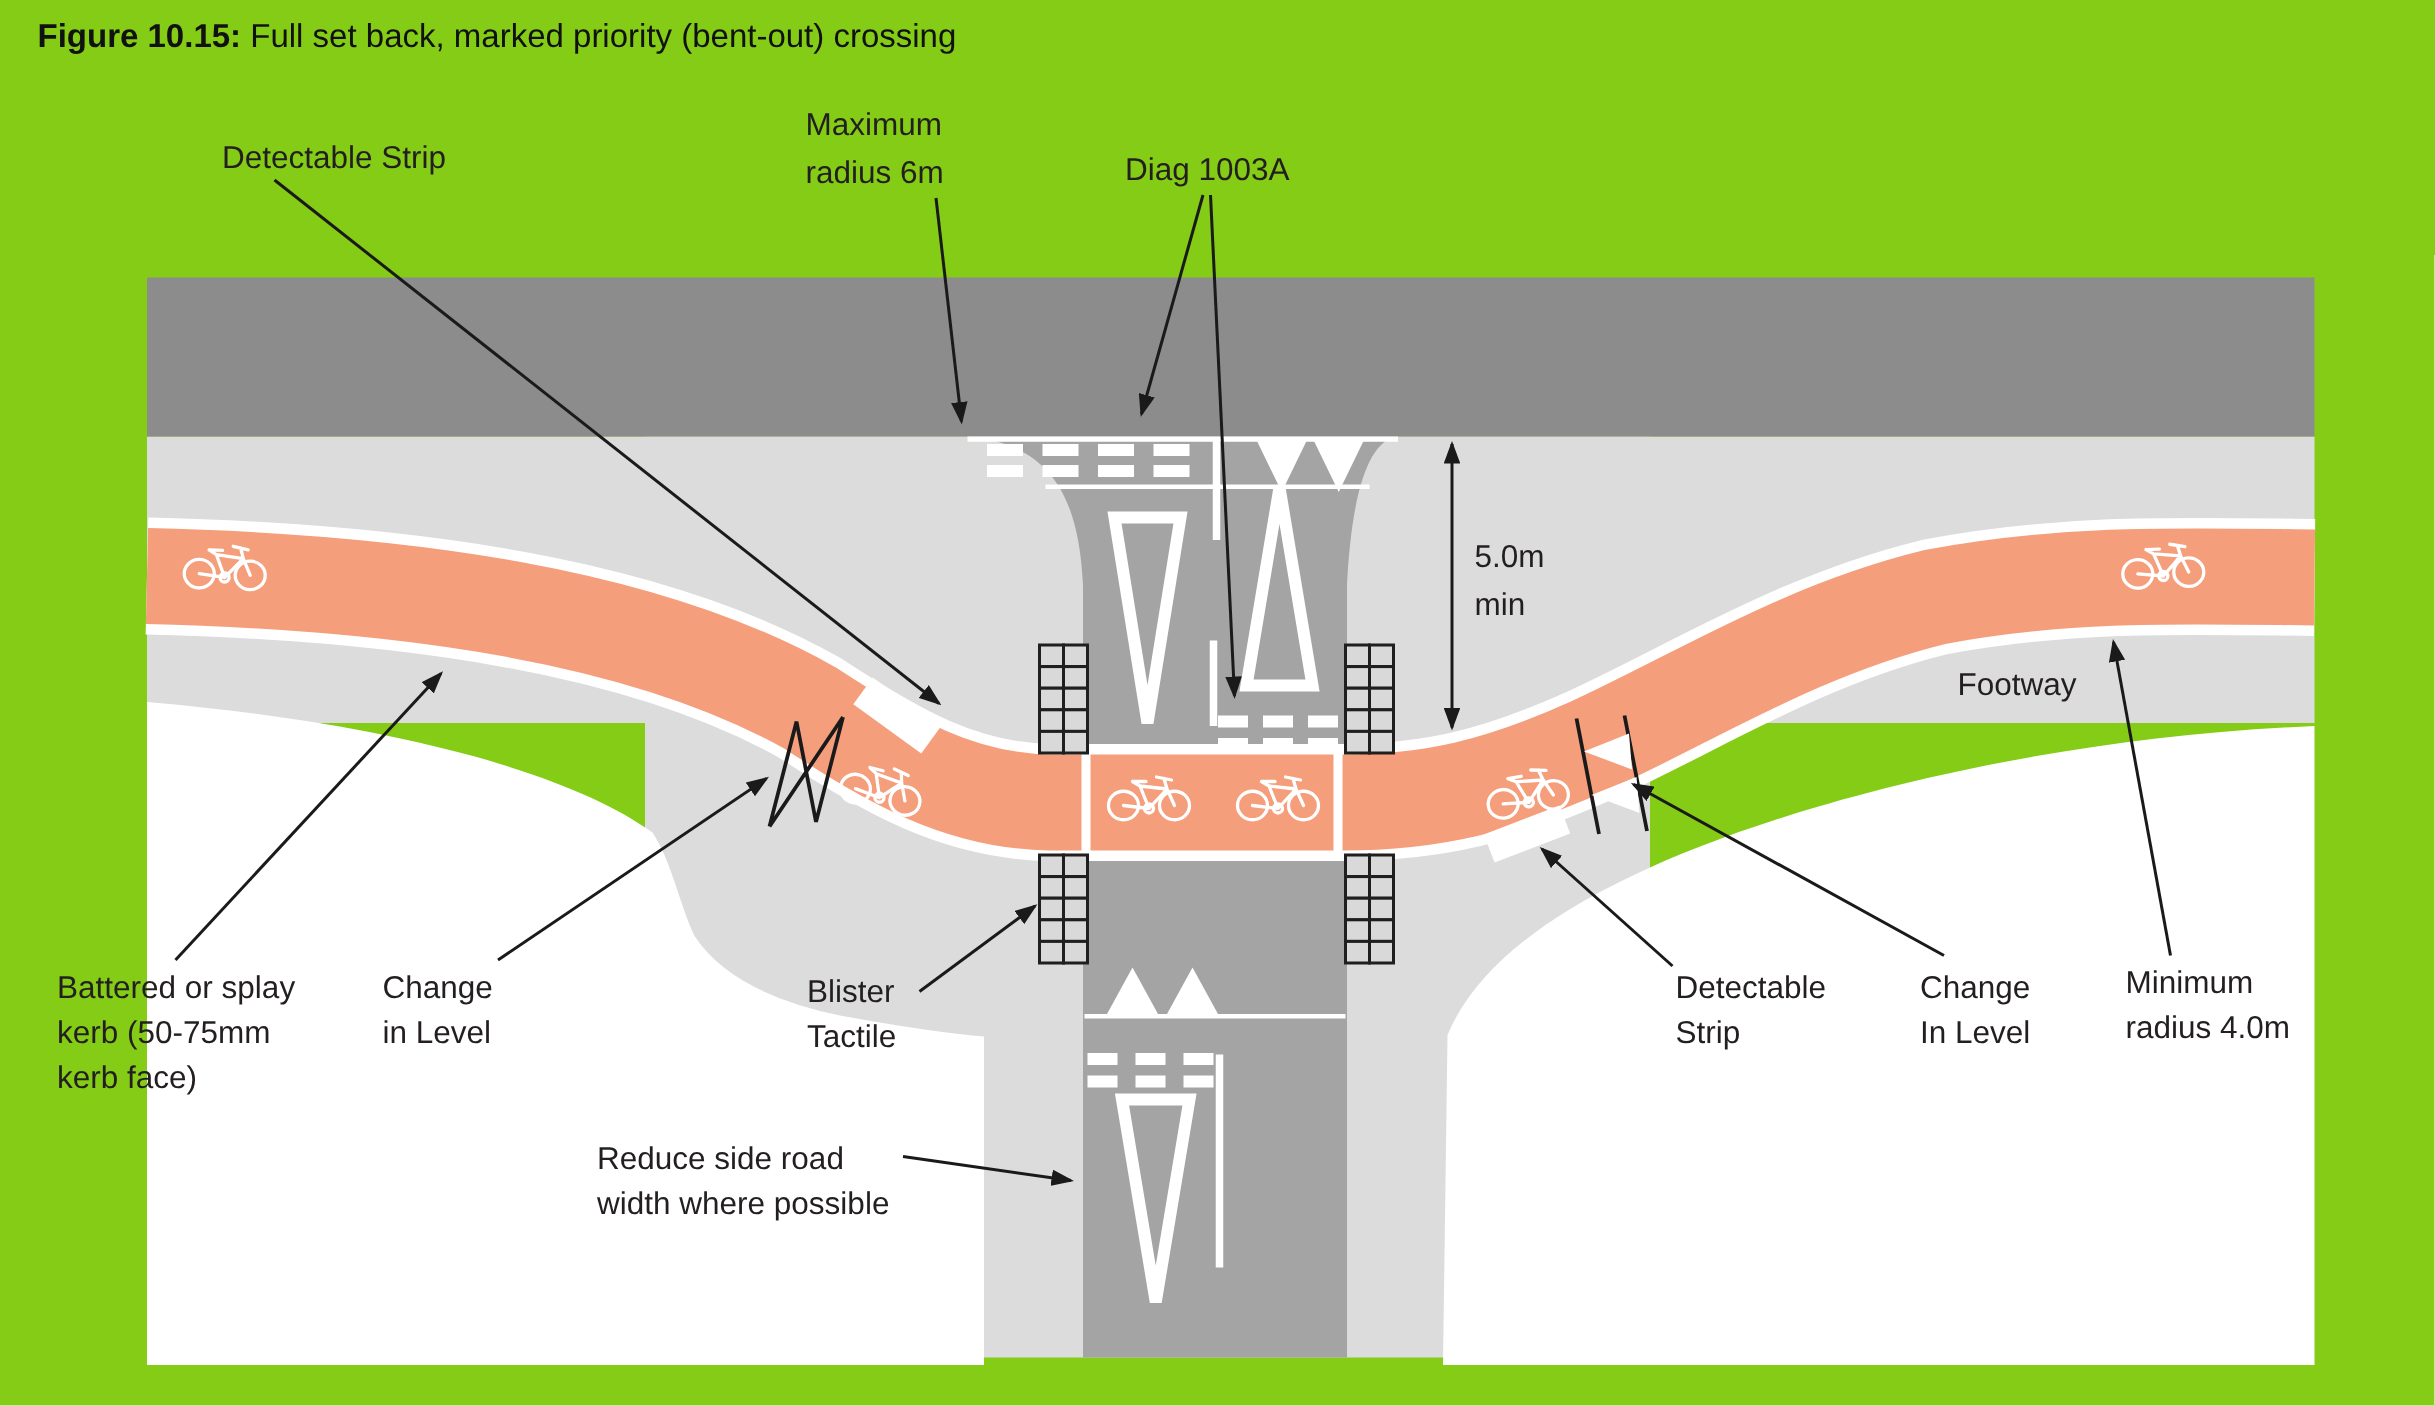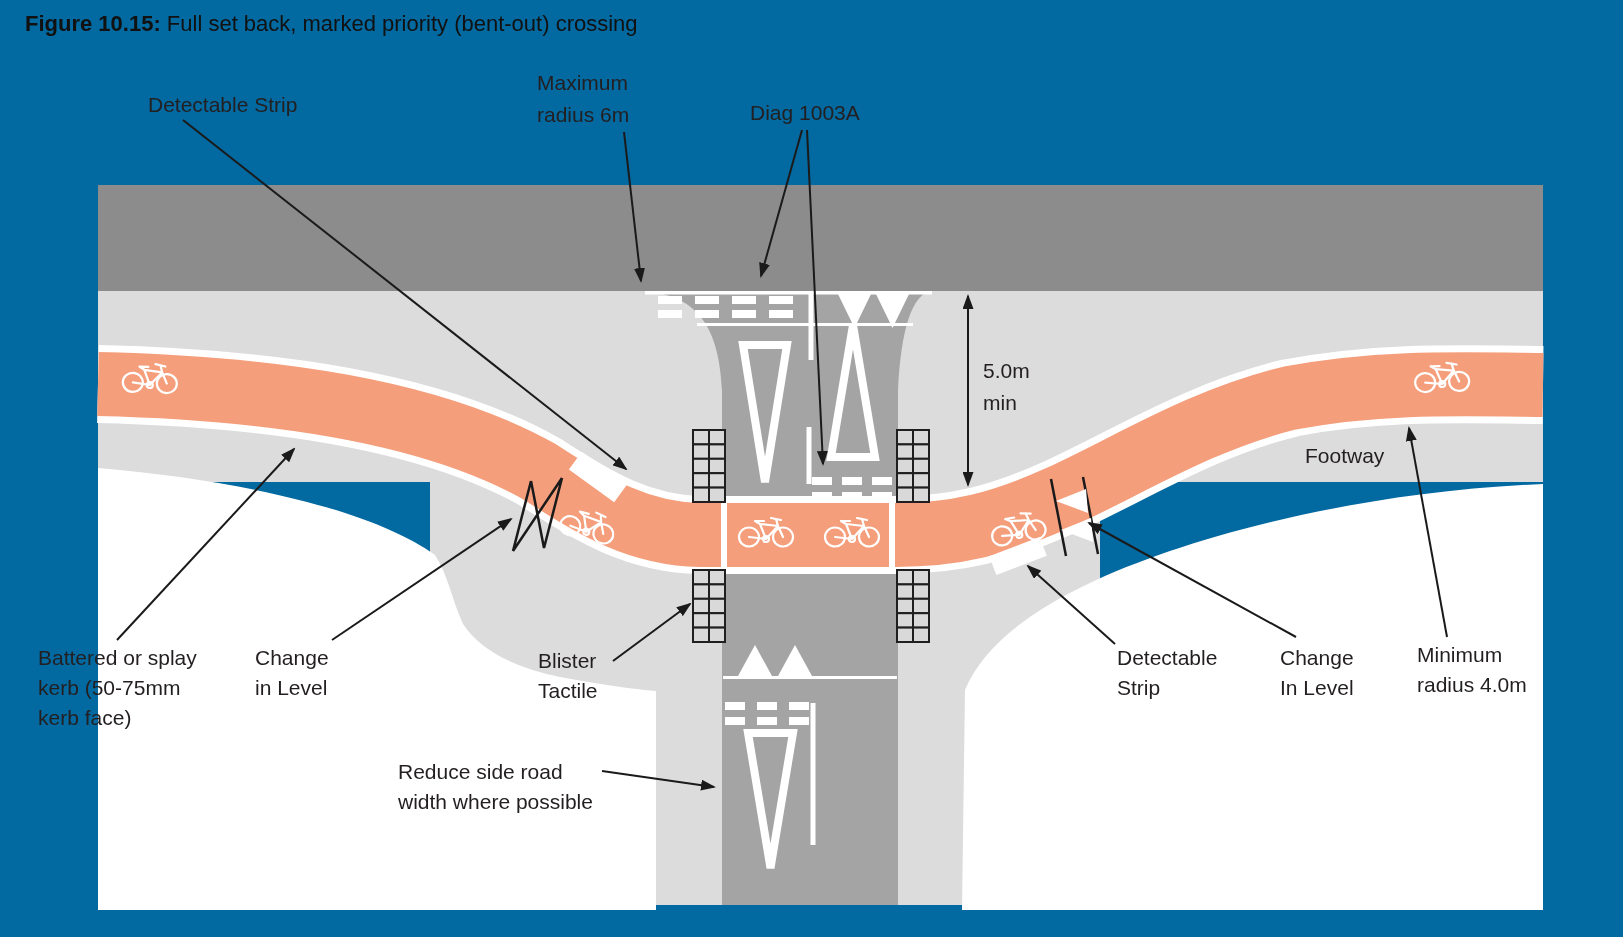--- a/index.html
+++ b/index.html
@@ -5,21 +5,21 @@
   :root{
     --track:#f59e7b;
     --main-road:#8c8c8c;
     --side-road:#a4a4a4;
     --footway:#dcdcdc;
     --marking:#ffffff;
     --tactile:#d9d9d9;
     --ink:#231f20;
   }
   html,body{margin:0;padding:0;background:#fff;}
-  .page{position:relative;width:1623px;height:937px;background:#0369a1;overflow:hidden;
+  .page{position:relative;width:1623px;height:937px;background:#84cc16;overflow:hidden;
         font-family:"Liberation Sans", sans-serif;}
   .fig-title{position:absolute;left:25px;top:11px;font-size:22px;color:#111;}
   .fig-title b{font-weight:bold;}
   svg{position:absolute;left:0;top:0;}
   svg text{font-family:"Liberation Sans", sans-serif;font-size:21px;fill:var(--ink);}
   .leader{stroke:#1a1a1a;stroke-width:2;fill:none;}
   .wmark{fill:var(--marking);stroke:none;}
   .wline{stroke:var(--marking);fill:none;}
   .bike{stroke:#fff;stroke-width:2.2;fill:none;stroke-linecap:round;stroke-linejoin:round;}
 </style>

